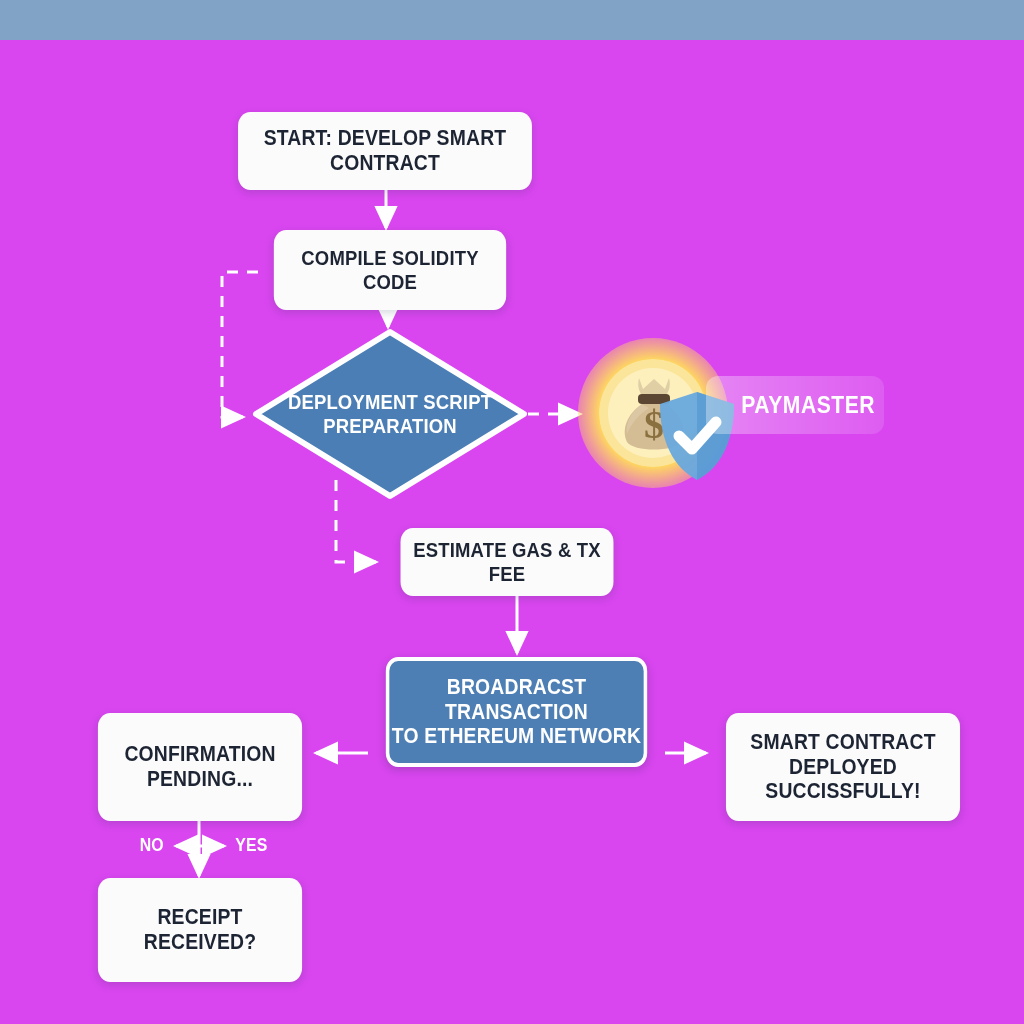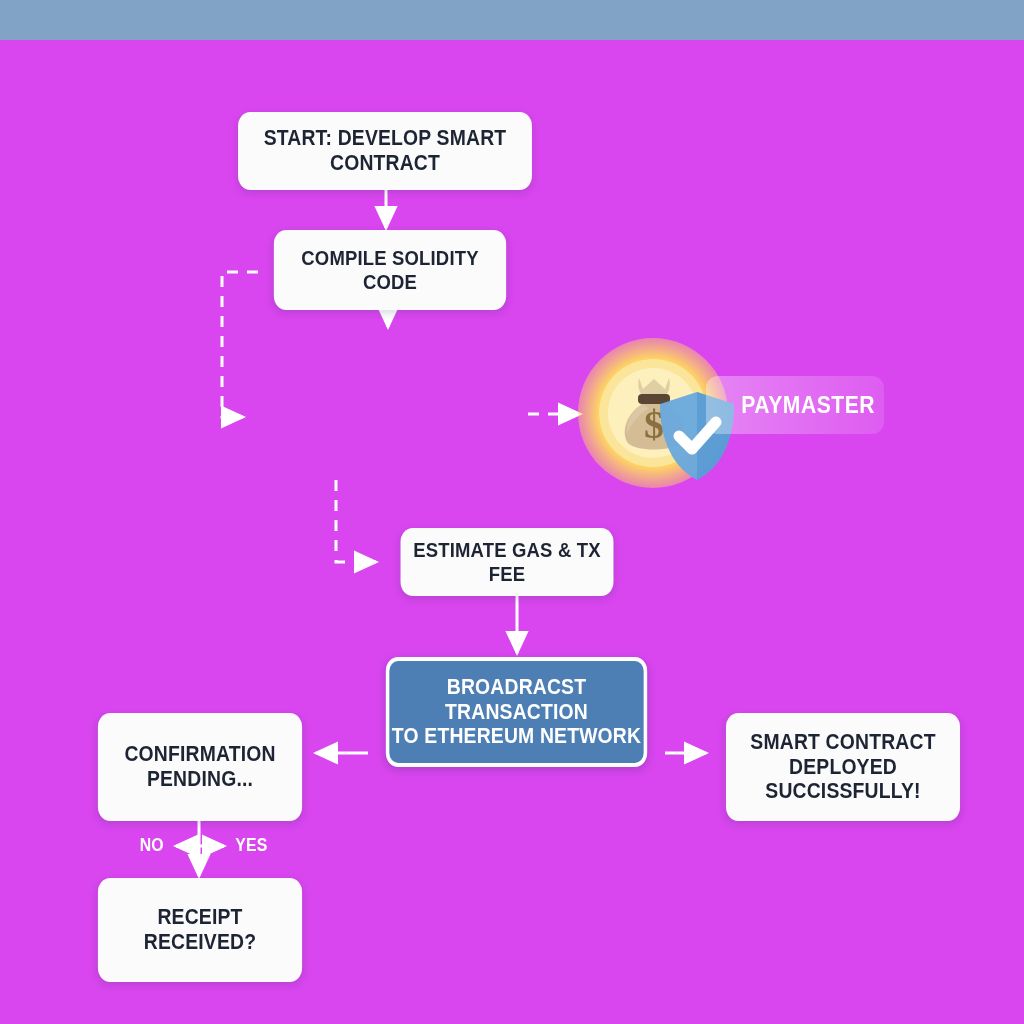--- a/index.html
+++ b/index.html
@@ -184,20 +184,31 @@
   </svg>
 
   <div class="node process" style="left:218px; top:72px; width:334px; height:78px; font-size:22px;">
     <span class="label">START: DEVELOP SMART CONTRACT</span>
   </div>
 
   <div class="node process" style="left:258px; top:190px; width:264px; height:80px; font-size:21px;">
     <span class="label">COMPILE SOLIDITY CODE</span>
   </div>
 
+  <div class="diamond-wrap" style="left:252px; top:288px; width:276px; height:172px;">
+    <svg class="diamond-shape" viewBox="0 0 276 172">
+      <polygon points="138,4 272,86 138,168 4,86" fill="#4a7eb5" stroke="#ffffff" stroke-width="6" stroke-linejoin="round"></polygon>
+    </svg>
+    <div class="diamond-text" style="font-size:21px;">
+      <div>
+        <div>DEPLOYMENT SCRIPT</div>
+        <div>PREPARATION</div>
+      </div>
+    </div>
+  </div>
 
   <div class="node process" style="left:386px; top:488px; width:242px; height:68px; font-size:21px;">
     <span class="label">ESTIMATE GAS &amp; TX FEE</span>
   </div>
 
   <div class="node emphasis" style="left:368px; top:617px; width:297px; height:110px; font-size:22px;">
     <div>
       <div>BROADRACST TRANSACTION</div>
       <div>TO ETHEREUM NETWORK</div>
     </div>

